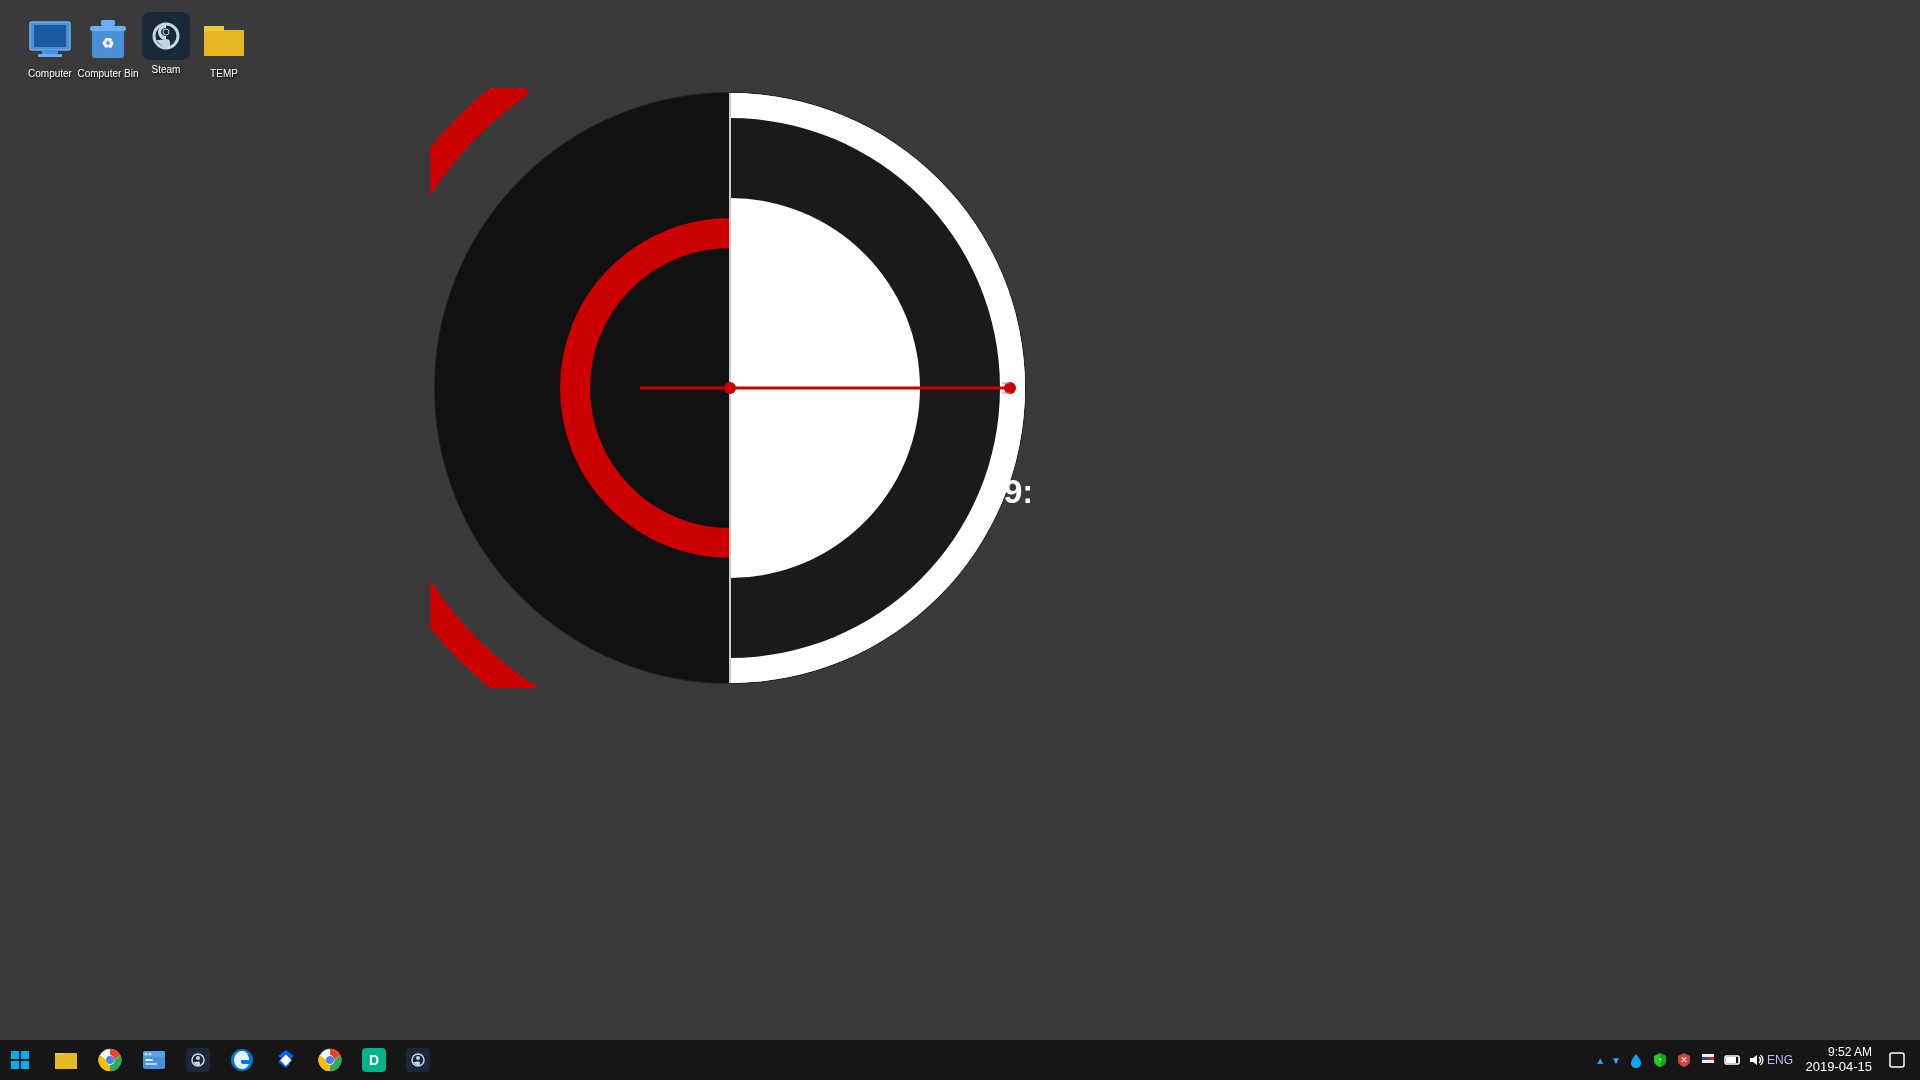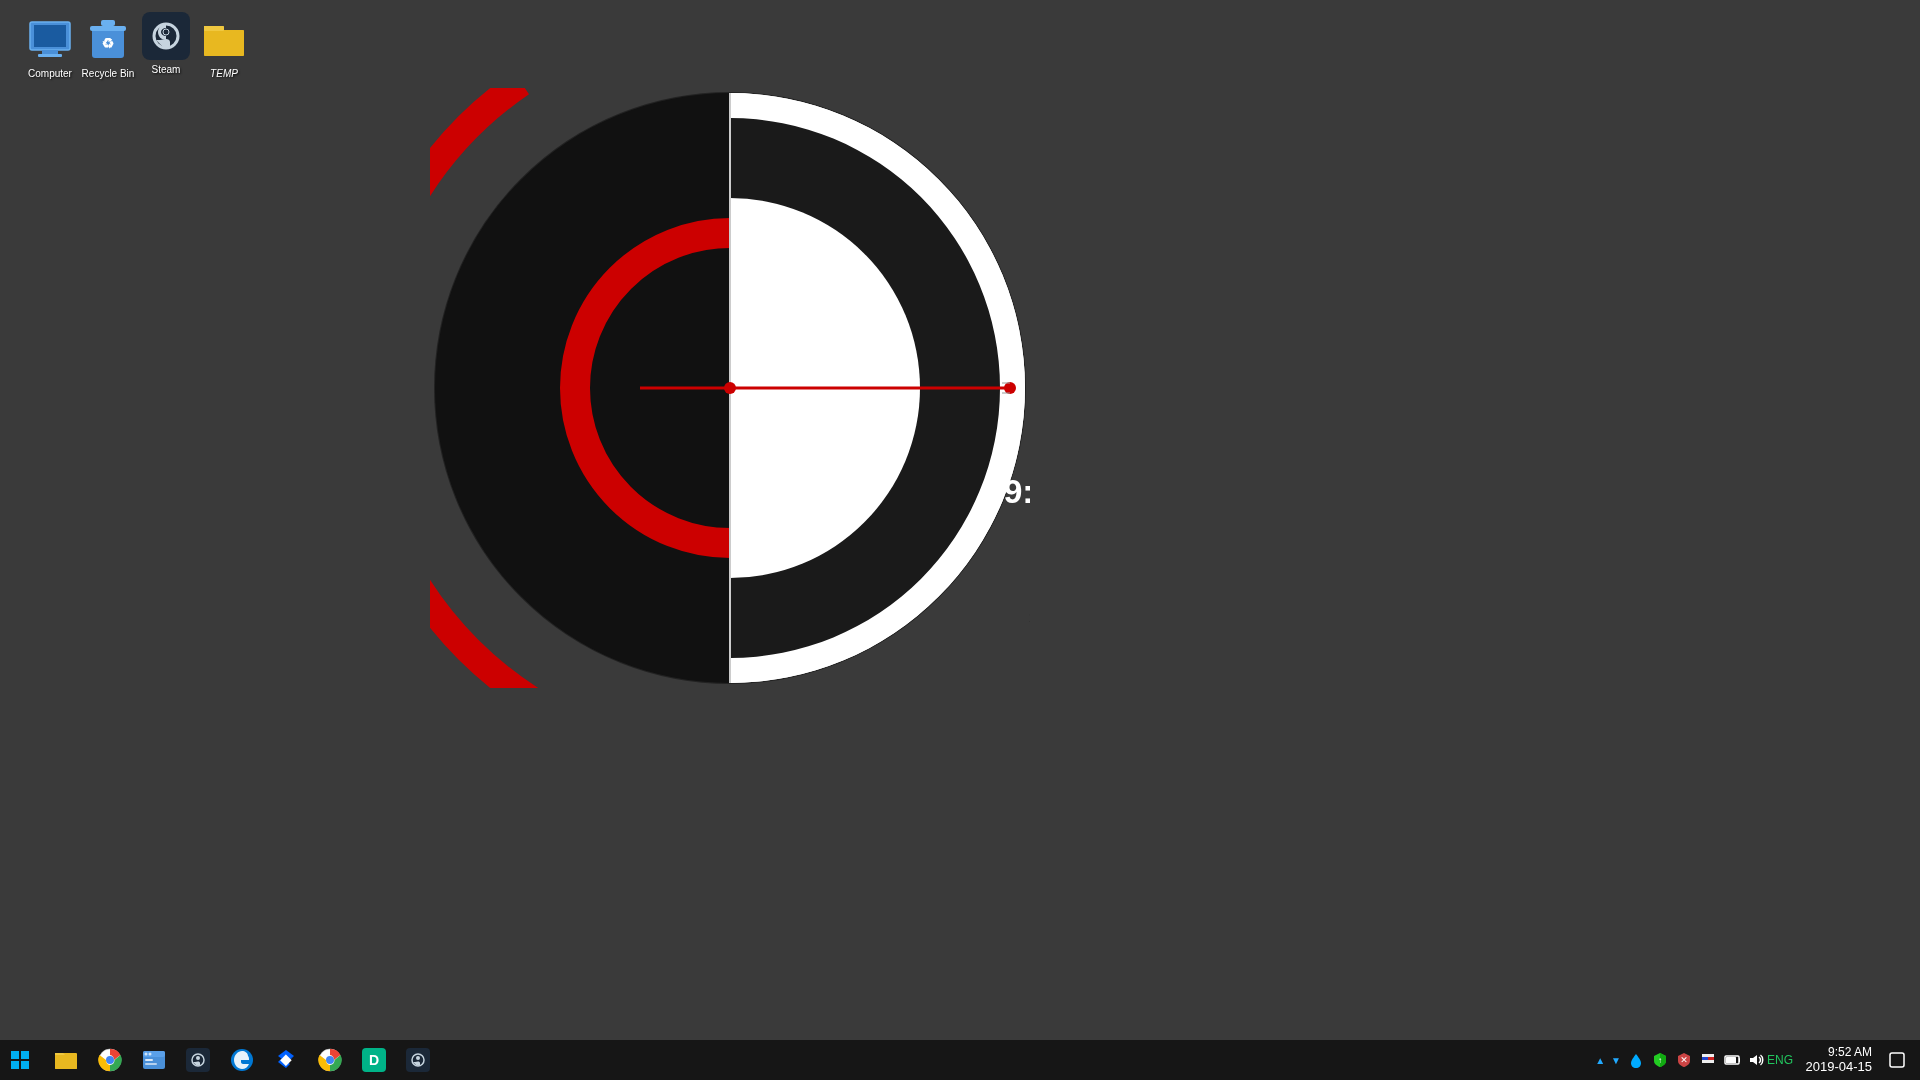--- a/index.html
+++ b/index.html
@@ -156,21 +156,21 @@
       font-size: 12px;
       line-height: 1.2;
     }
     .clock-date {
       color: white;
       font-size: 13px;
       line-height: 1.2;
     }
 
     .lang-indicator {
-      color: #22c55e;
+      color: #c4b5fd;
       font-size: 12px;
       padding: 0 6px;
       cursor: pointer;
     }
 
     #notification-area {
       width: 30px;
       height: 40px;
       display: flex;
       align-items: center;
@@ -212,37 +212,37 @@
 
   <div class="desktop-icon" style="top:10px;left:68px;">
     <div class="icon-img">
       <svg width="48" height="48" viewBox="0 0 48 48">
         <rect x="8" y="12" width="32" height="30" rx="3" fill="#4a90d9"></rect>
         <rect x="6" y="10" width="36" height="5" rx="2" fill="#6ab0f0"></rect>
         <rect x="17" y="4" width="14" height="6" rx="2" fill="#6ab0f0"></rect>
         <text x="24" y="32" text-anchor="middle" fill="white" font-size="14" font-weight="bold">♻</text>
       </svg>
     </div>
-    <span class="icon-label">Recycle Bin</span>
+    <span class="icon-label">Computer Bin</span>
   </div>
 
   <div class="desktop-icon" style="top:6px;left:126px;">
     <div class="icon-img">
       <svg width="48" height="48" viewBox="0 0 48 48">
         <rect width="48" height="48" rx="8" fill="#1b2838"></rect>
         <circle cx="24" cy="24" r="12" fill="none" stroke="#c6d4df" stroke-width="3"></circle>
         <path d="M24 12 C20 12 16 16 16 20 C16 25 20 28 24 28 L24 24 C21 24 19 22 19 20 C19 18 21 16 24 16 Z" fill="#c6d4df"></path>
         <circle cx="24" cy="20" r="3" fill="#1b2838" stroke="#c6d4df" stroke-width="1"></circle>
         <path d="M14 28 L20 34 C22 36 26 36 28 34 L28 30 C28 28 26 27 24 27 L18 28 Z" fill="#c6d4df"></path>
       </svg>
     </div>
     <span class="icon-label">Steam</span>
   </div>
 
-  <div class="desktop-icon" style="top:10px;left:184px;font-style:italic;">
+  <div class="desktop-icon" style="top:10px;left:184px;">
     <div class="icon-img">
       <svg width="48" height="48" viewBox="0 0 48 48">
         <path d="M4 14 L4 38 Q4 40 6 40 L42 40 Q44 40 44 38 L44 16 Q44 14 42 14 Z" fill="#e8b820"></path>
         <path d="M4 14 L20 14 L24 10 L4 10 Z" fill="#f0c840"></path>
         <rect x="4" y="14" width="40" height="26" rx="1" fill="#e8b820"></rect>
         <rect x="4" y="10" width="20" height="5" rx="1" fill="#f0c840"></rect>
       </svg>
     </div>
     <span class="icon-label">TEMP</span>
   </div>

